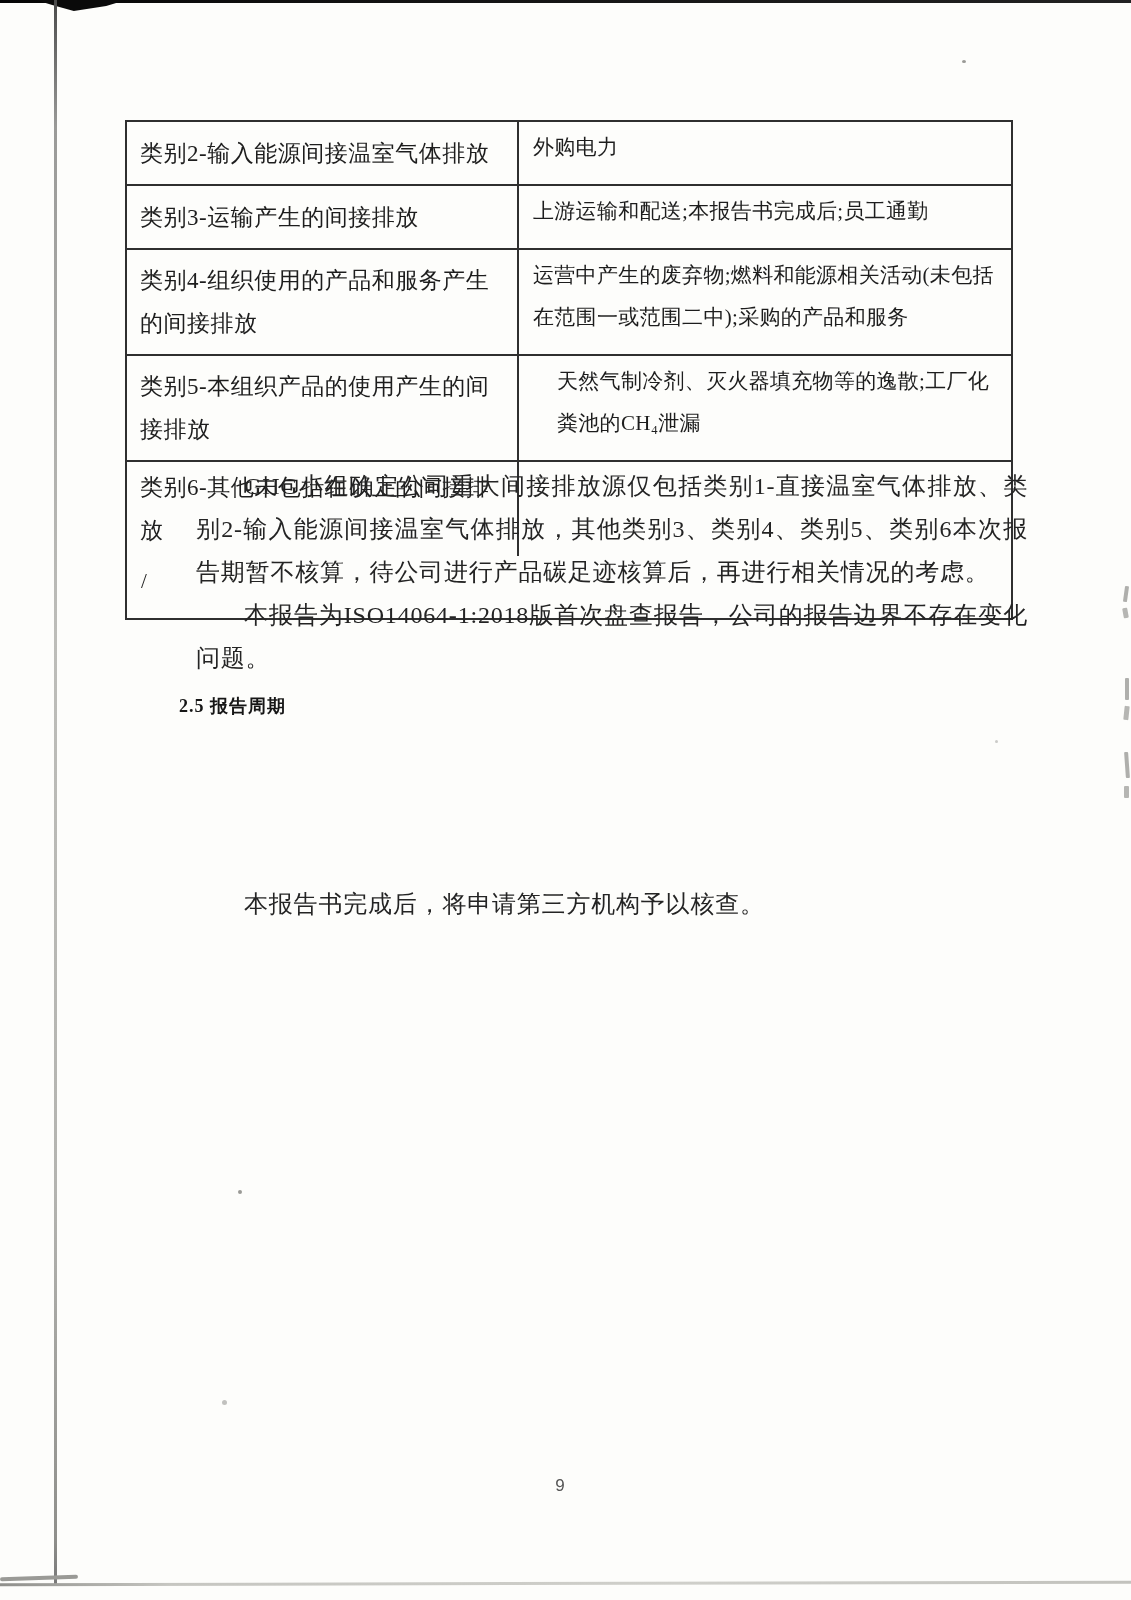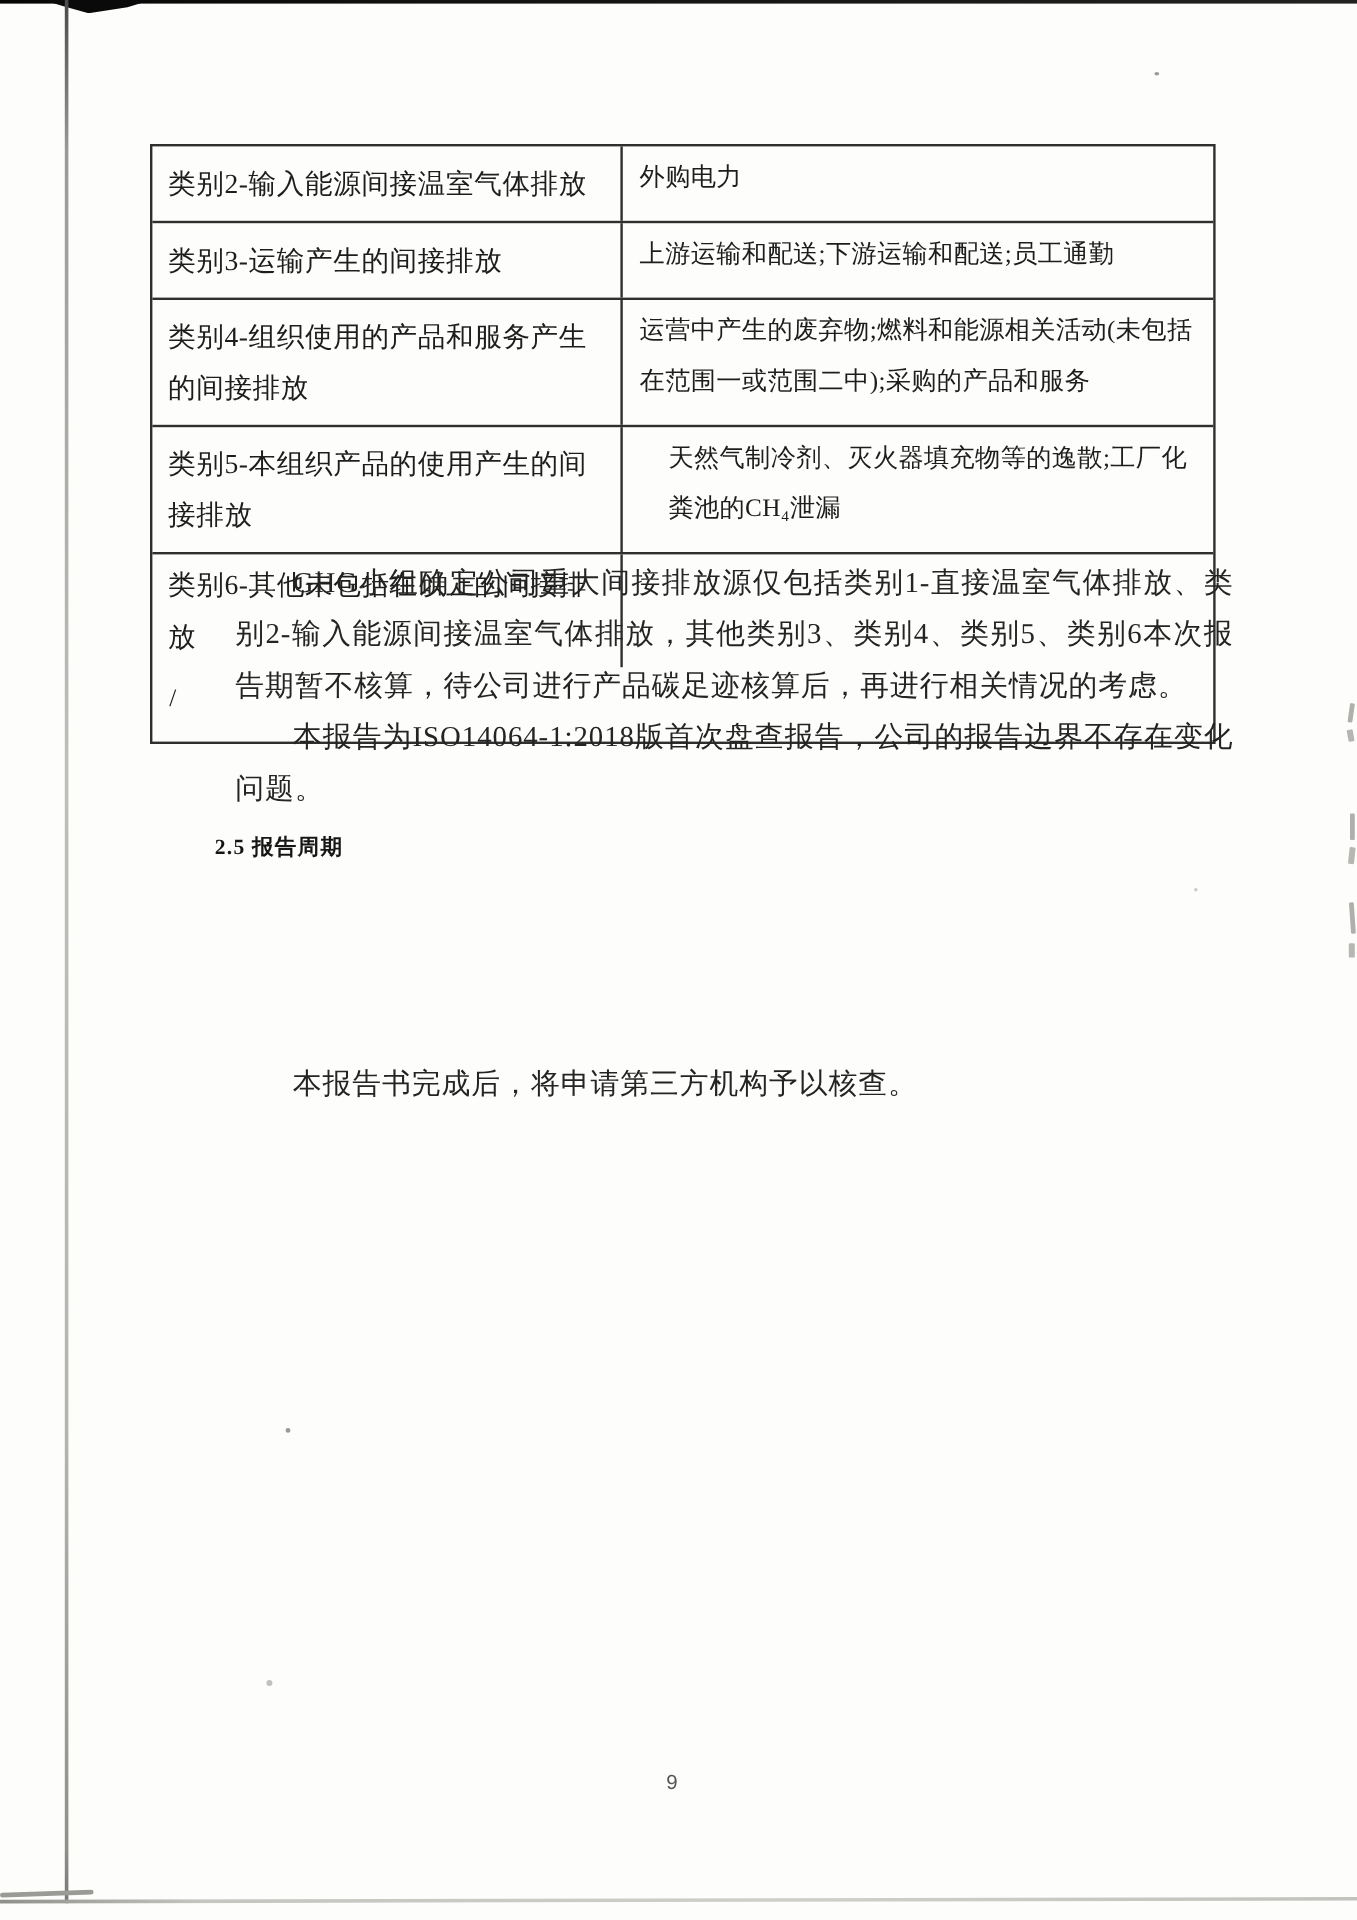--- a/index.html
+++ b/index.html
@@ -108,21 +108,21 @@
   <div class="speck" style="left:222px;top:1400px;width:5px;height:5px;opacity:.6;"></div>
   <div class="speck" style="left:995px;top:740px;width:3px;height:3px;opacity:.5;"></div>
 
   <div class="doc-table">
     <div class="t-row r1">
       <div class="t-cell t-cell-l">类别2-输入能源间接温室气体排放</div>
       <div class="t-cell t-cell-r">外购电力</div>
     </div>
     <div class="t-row r2">
       <div class="t-cell t-cell-l">类别3-运输产生的间接排放</div>
-      <div class="t-cell t-cell-r">上游运输和配送;下游运输和配送;员工通勤</div>
+      <div class="t-cell t-cell-r">上游运输和配送;本报告书完成后;员工通勤</div>
     </div>
     <div class="t-row r3">
       <div class="t-cell t-cell-l">类别4-组织使用的产品和服务产生的间接排放</div>
       <div class="t-cell t-cell-r">运营中产生的废弃物;燃料和能源相关活动(未包括在范围一或范围二中);采购的产品和服务</div>
     </div>
     <div class="t-row r4">
       <div class="t-cell t-cell-l">类别5-本组织产品的使用产生的间接排放</div>
       <div class="t-cell t-cell-r">天然气制冷剂、灭火器填充物等的逸散;工厂化粪池的CH₄泄漏</div>
     </div>
     <div class="t-row r5">

